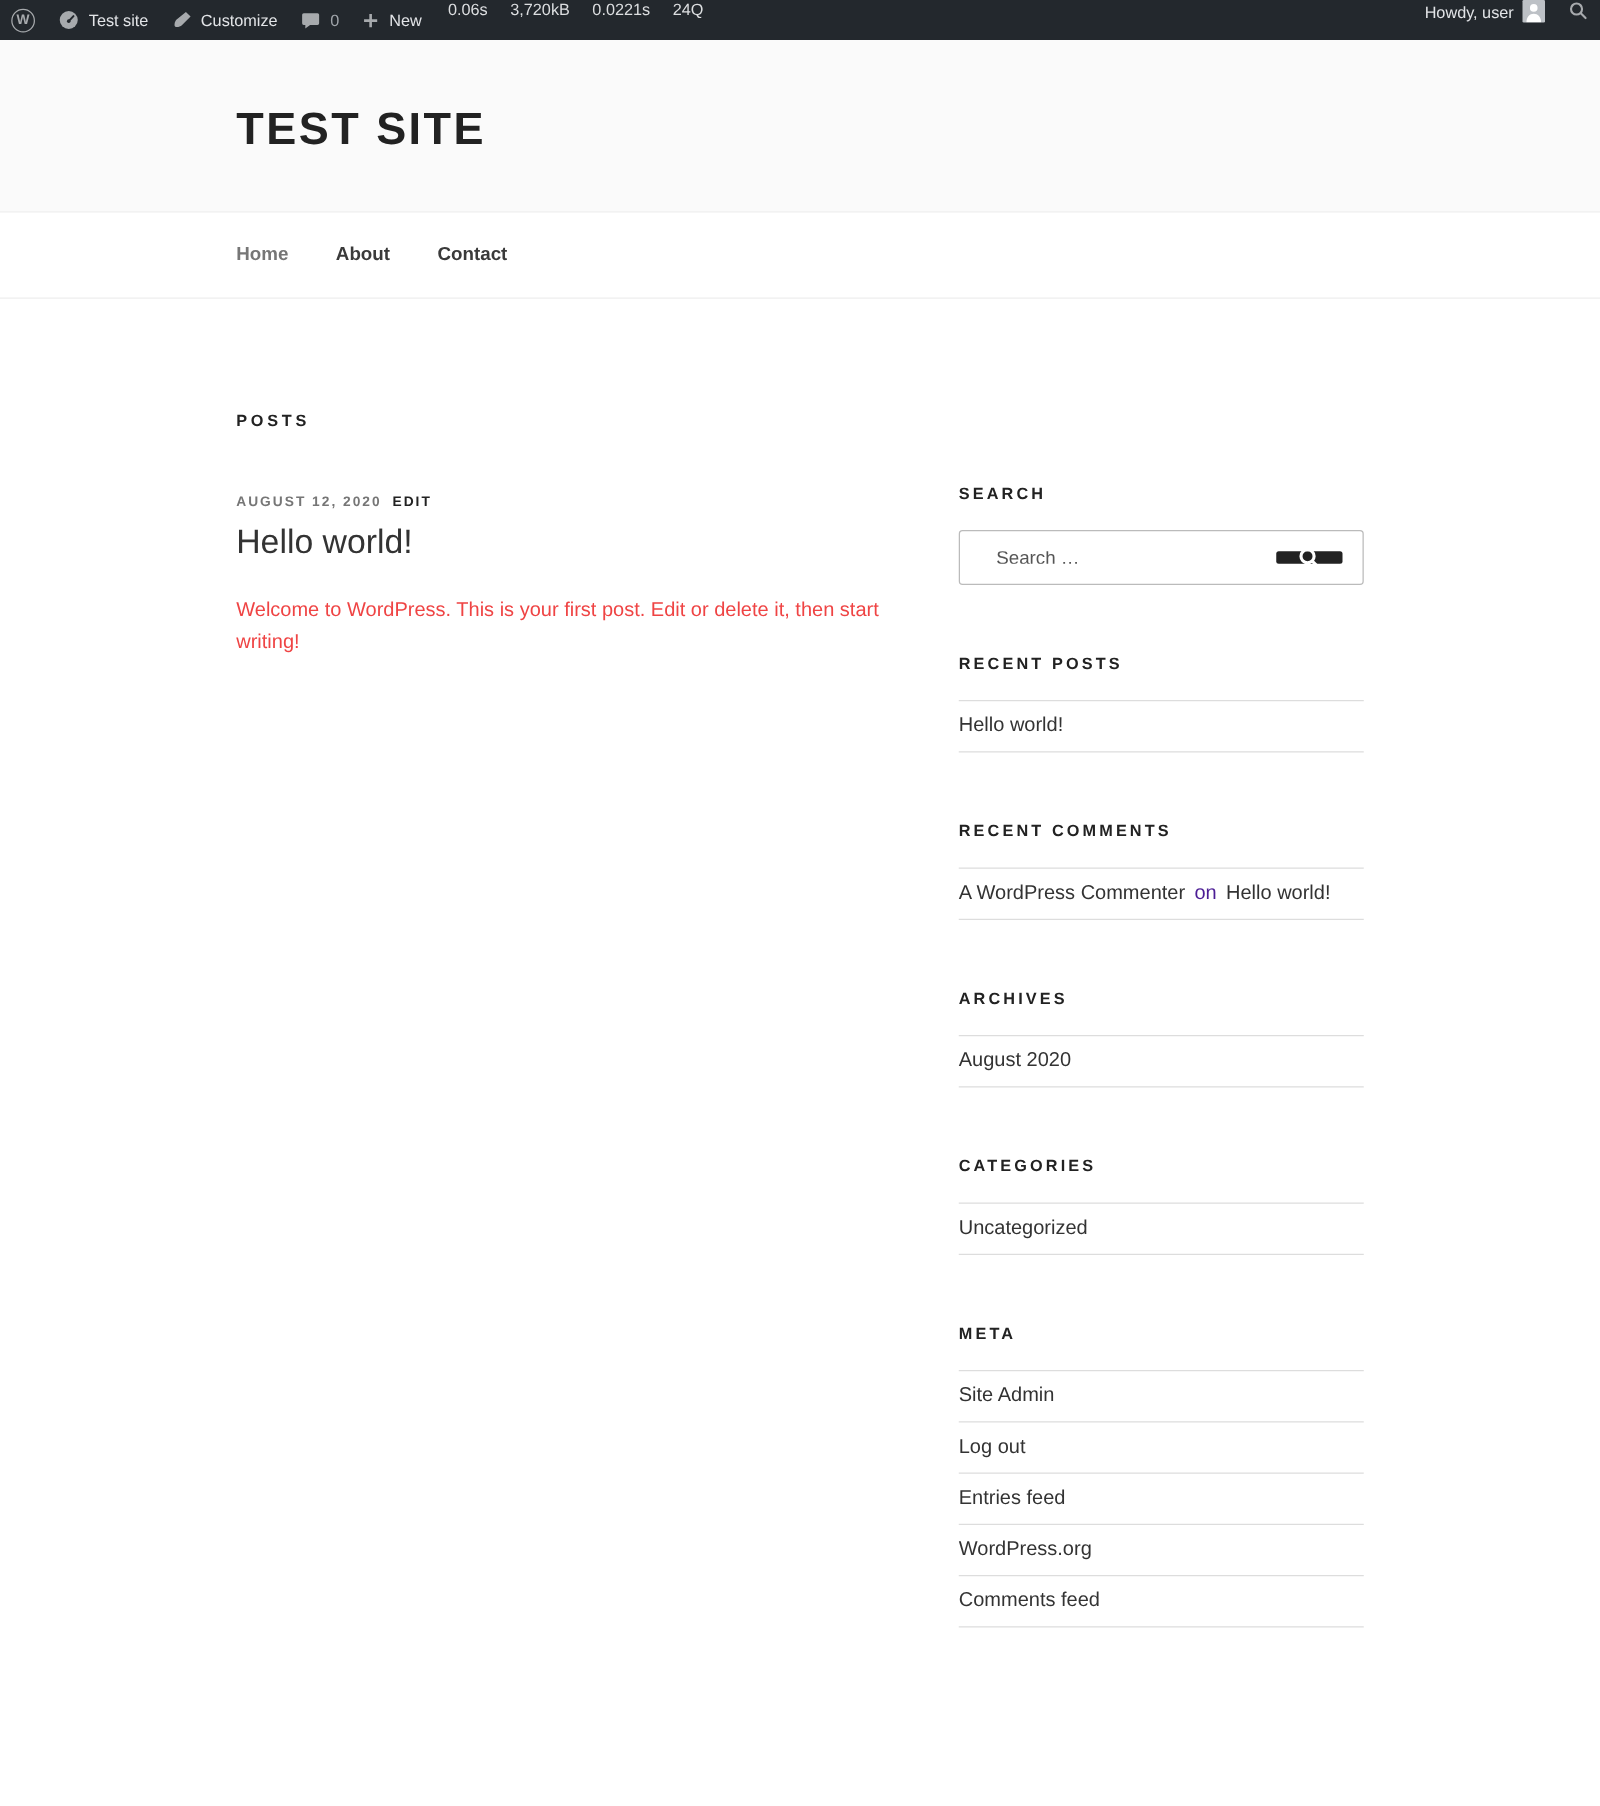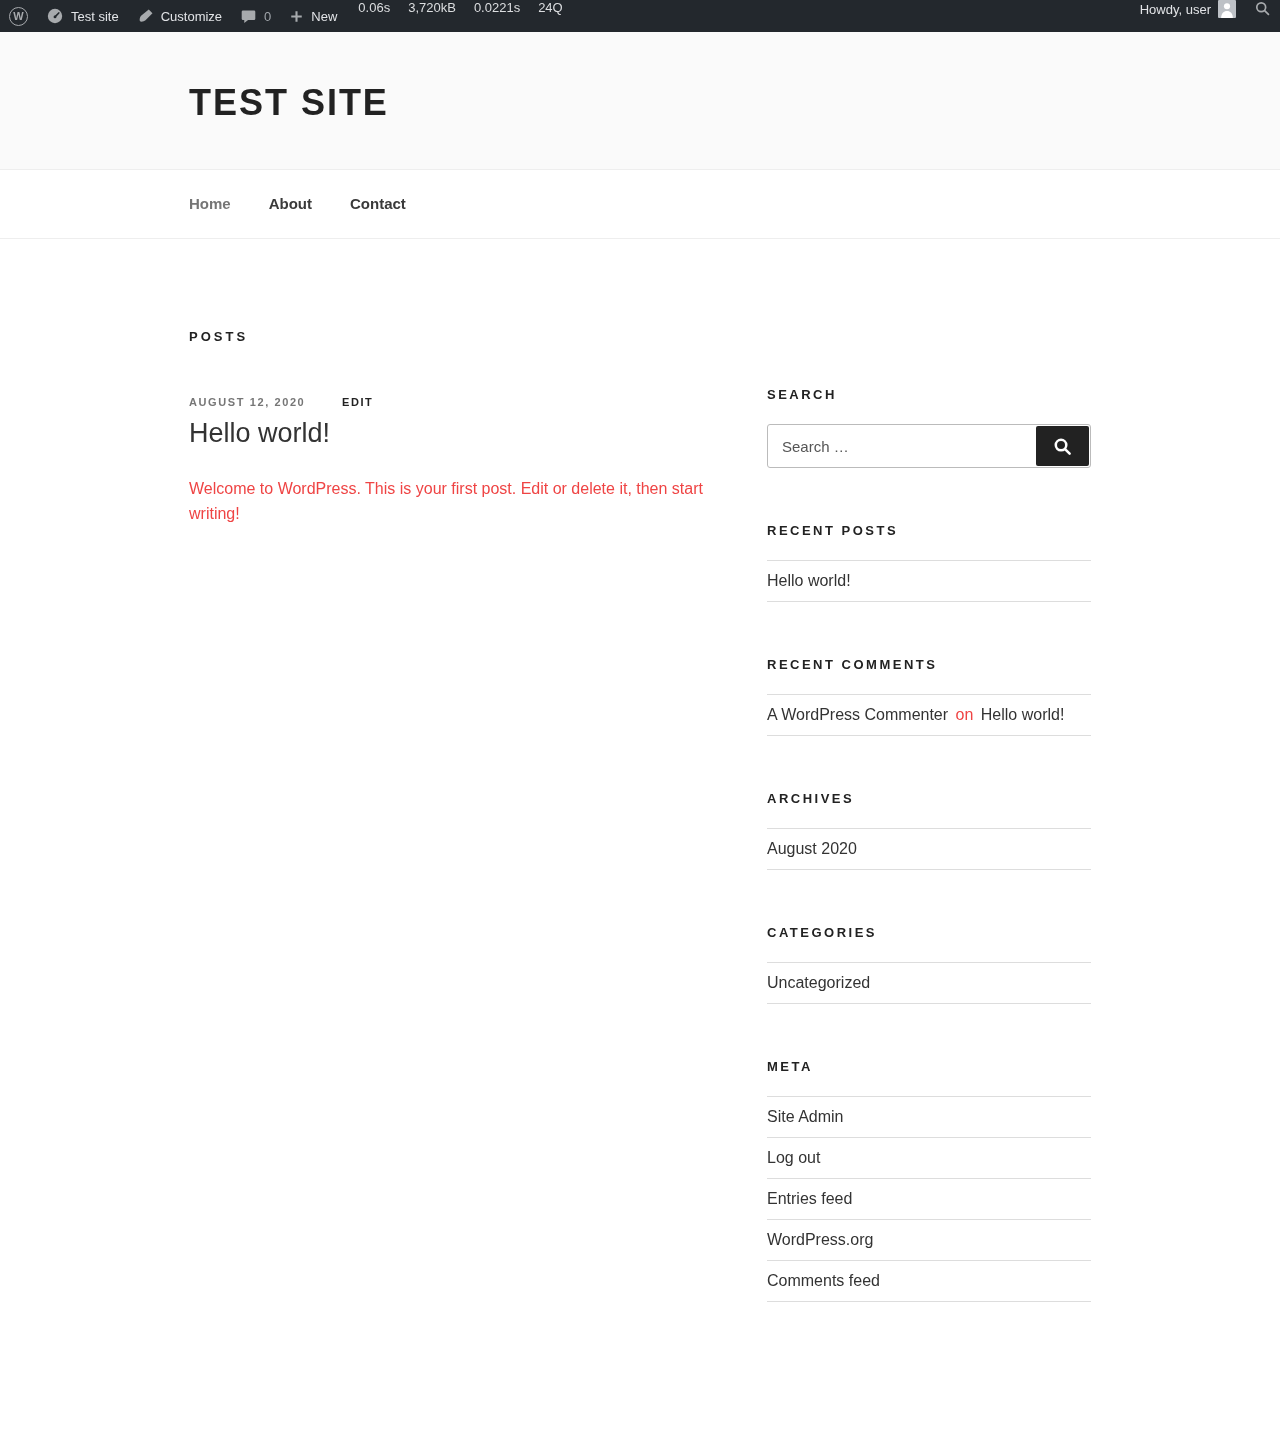--- a/index.html
+++ b/index.html
@@ -50,38 +50,38 @@
   .main-col { width: 525px; }
   .sidebar { width: 324px; margin-left: auto; padding-top: 58px; }
 
   .page-title {
     margin: 0; font-size: 13px; font-weight: 800; letter-spacing: 3px;
     text-transform: uppercase; color: #222;
   }
   .post { margin-top: 52px; }
   .entry-meta { font-size: 11px; font-weight: 700; letter-spacing: 1.6px; text-transform: uppercase; }
   .posted-on { color: #767676; cursor: pointer; }
-  .edit-link { color: #222; margin-left: 32px; cursor: pointer; }
+  .edit-link { color: #222; margin-left: 4px; cursor: pointer; }
   .entry-title { margin: 10px 0 28px; font-size: 27px; font-weight: 400; color: #333; cursor: pointer; }
   .entry-body { margin: 0; font-size: 16px; line-height: 1.55; color: #ef4444; }
 
   
   .widget { margin-bottom: 55px; }
   .widget-title {
     margin: 0 0 22px; font-size: 13px; font-weight: 700; letter-spacing: 2.5px;
     text-transform: uppercase; color: #222;
   }
   .widget ul { list-style: none; margin: 0; padding: 0; border-top: 1px solid #ddd; }
   .widget li { border-bottom: 1px solid #ddd; padding: 11px 0; font-size: 16px; color: #333; }
   .widget li a { color: #333; text-decoration: none; cursor: pointer; }
-  .widget li .connector { color: #ef4444; margin: 4px 3px; }
+  .widget li .connector { color: #4c1d95; margin: 4px 3px; }
 
   .search-form {
     display: flex; align-items: stretch; height: 44px; background: #fff;
-    border: 1px solid #bbb; border-radius: 3px; padding: 1px; justify-content: center;
+    border: 1px solid #bbb; border-radius: 3px; padding: 16px; justify-content: center;
   }
   .search-form input {
     flex: 1; border: none; outline: none; padding: 0 13px; font-size: 15px;
     font-family: "Liberation Sans", sans-serif; color: #333; min-width: 0; background: transparent;
   }
   .search-form input::placeholder { color: #555; opacity: 1; }
   .search-submit {
     width: 53px; background: #222; border: none; border-radius: 2px; cursor: pointer;
     display: flex; align-items: center; justify-content: center;
   }

